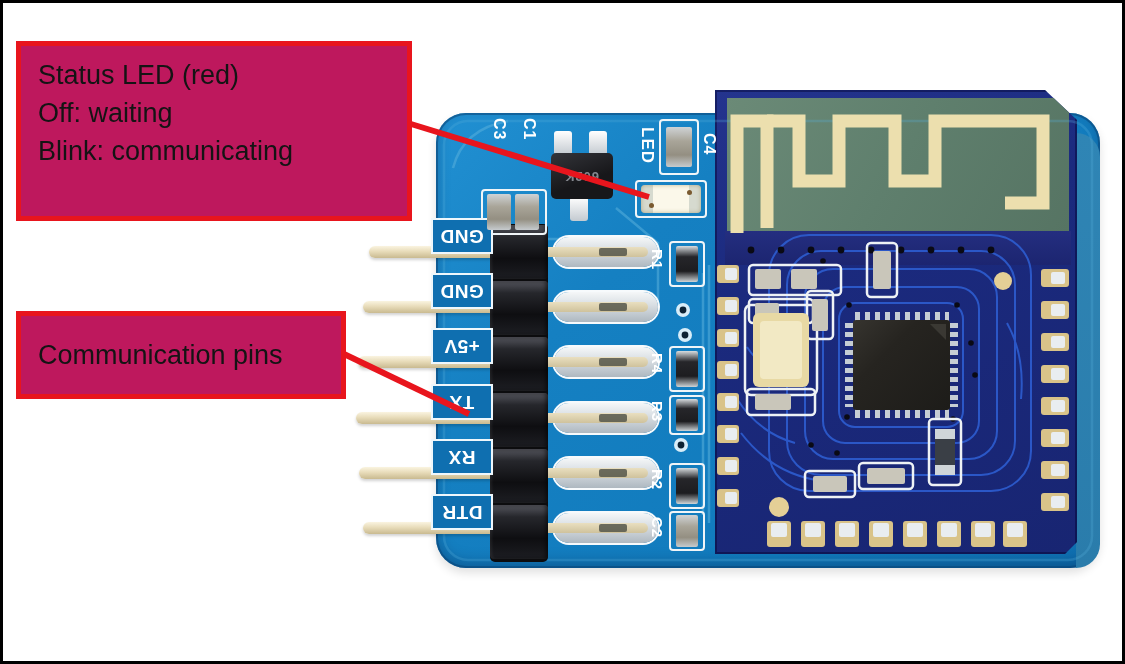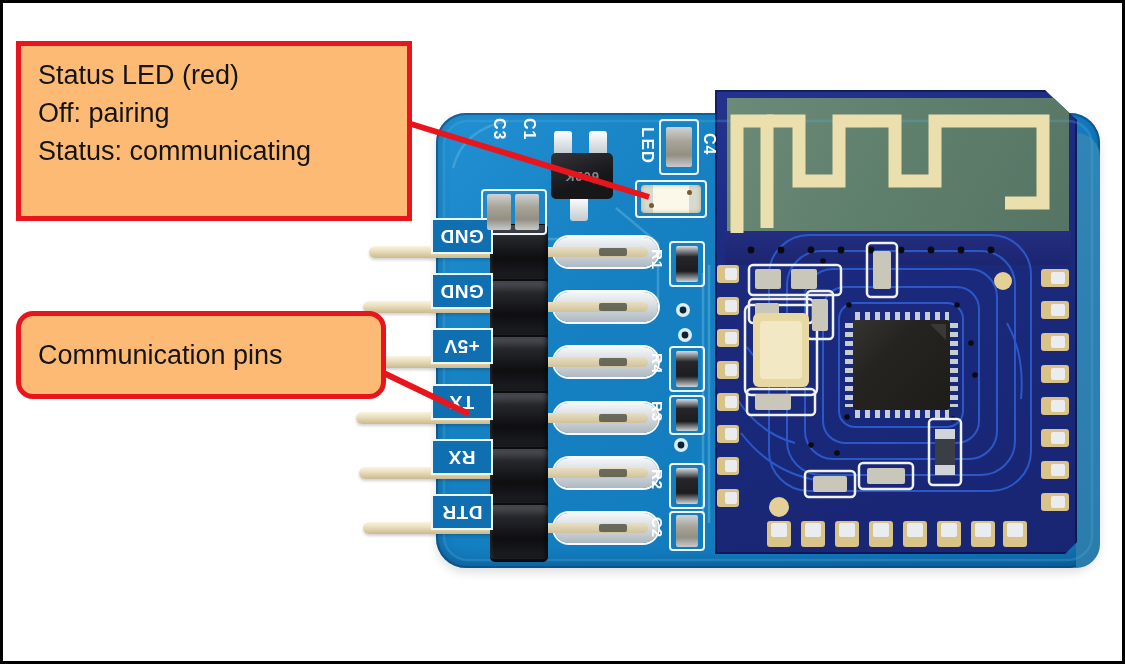--- a/index.html
+++ b/index.html
@@ -4,23 +4,23 @@
 <style>
   html,body{margin:0;padding:0;background:#888;}
   .stage{
     position:relative;width:1125px;height:664px;margin:0 auto;
     background:#ffffff;border:3px solid #000;box-sizing:border-box;
     font-family:"Liberation Sans",sans-serif;overflow:hidden;
   }
   svg{position:absolute;left:0;top:0;pointer-events:none;}
 
   
-  .ann-box{position:absolute;background:#fdba74;border:5px solid #e8151d;z-index:50;box-sizing:border-box;}
+  .ann-box{position:absolute;background:#be185d;border:5px solid #e8151d;z-index:50;box-sizing:border-box;}
   .ann-box.status{left:13px;top:38px;width:396px;height:180px;padding:10px 0 0 17px;}
-  .ann-box.comm{left:13px;top:308px;width:370px;height:88px;display:flex;align-items:center;padding-left:17px;border-radius:17px;}
+  .ann-box.comm{left:13px;top:308px;width:330px;height:88px;display:flex;align-items:center;padding-left:17px;}
   .ann-line{font-size:27px;line-height:38px;color:#141414;white-space:nowrap;}
 
   
   .carrier{position:absolute;left:433px;top:110px;width:664px;height:455px;border-radius:30px;
     background:linear-gradient(135deg,#2190d2 0%,#1580c2 30%,#117bbd 70%,#0f6fb0 100%);
     box-shadow:inset 0 0 0 2px rgba(10,70,120,.55), inset 0 -6px 14px rgba(0,30,70,.35), 0 5px 10px rgba(0,0,0,.12);
     z-index:1;}
   .carrier-strip{position:absolute;right:0;top:20px;bottom:0;width:24px;border-radius:0 28px 28px 0;
     background:linear-gradient(180deg,#2f85b5,#2a7cab);}
 
@@ -366,20 +366,20 @@
     <div class="header-seg" style="top:281px;"></div>
   </div>
 
   <svg class="red-overlay" width="1125" height="664" viewBox="0 0 1125 664">
     <line x1="408" y1="121" x2="646" y2="194" stroke="#e8151d" stroke-width="6"></line>
     <line x1="341" y1="351" x2="466" y2="411" stroke="#e8151d" stroke-width="6"></line>
   </svg>
 
   <div class="ann-box status">
     <div class="ann-line">Status LED (red)</div>
-    <div class="ann-line">Off: pairing</div>
-    <div class="ann-line">Status: communicating</div>
+    <div class="ann-line">Off: waiting</div>
+    <div class="ann-line">Blink: communicating</div>
   </div>
   <div class="ann-box comm">
     <div class="ann-line">Communication pins</div>
   </div>
 
 </div>
 
 </body></html>

